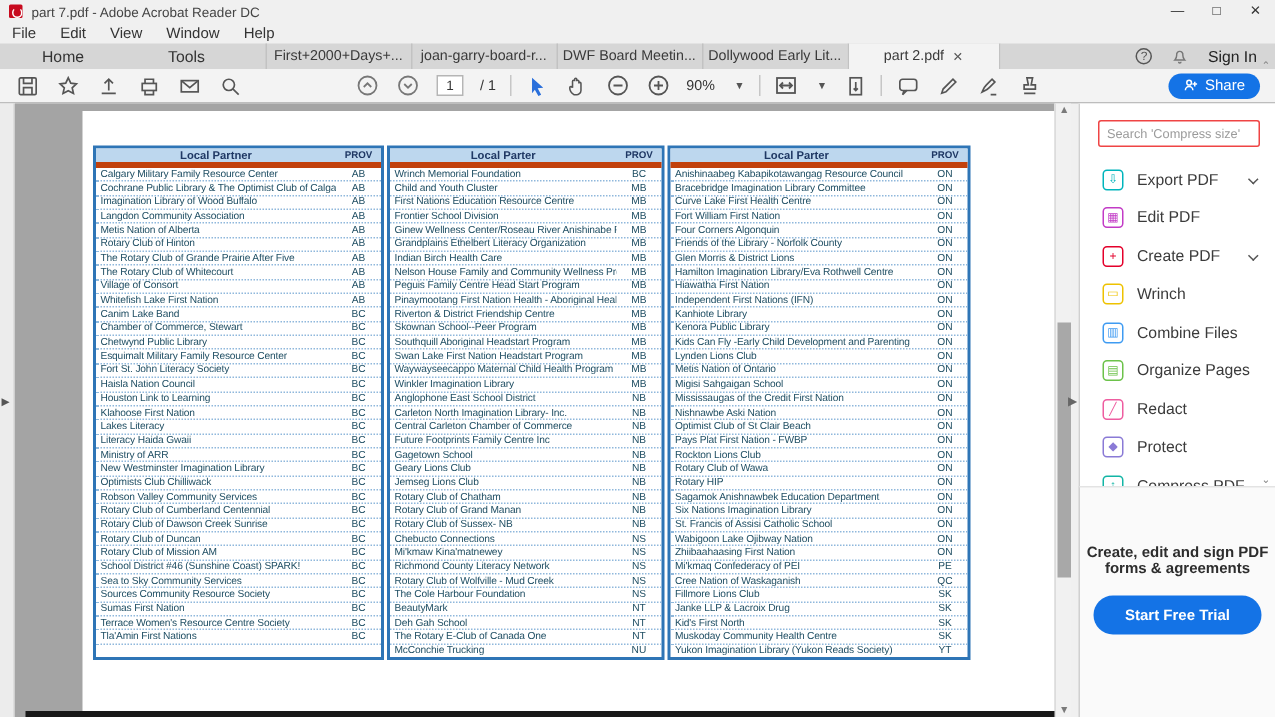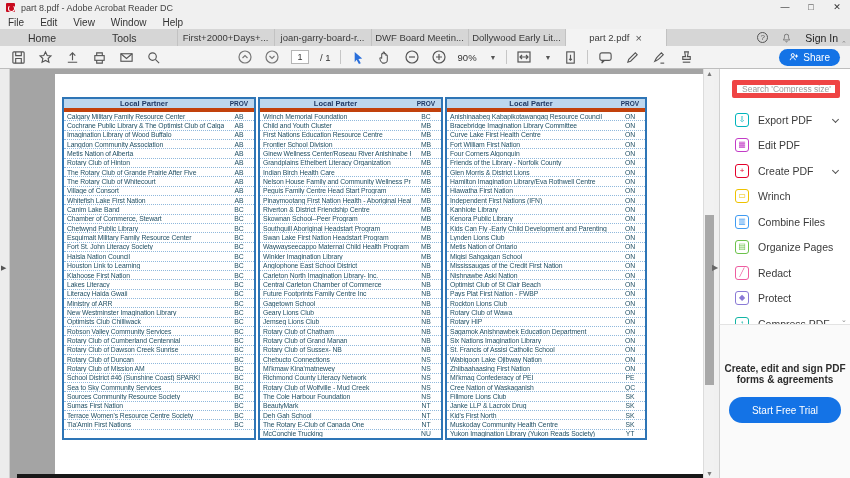--- a/index.html
+++ b/index.html
@@ -65,44 +65,44 @@
   .tprov { width:30px; text-align:center; font-size:6.8px; color:#1f4e63; flex:0 0 30px; }
 
   
   #vscroll { left:703px; top:69px; width:11px; height:409px; background:#f1f1f1; border-left:1px solid #dcdcdc; }
   .scroll-arrow { position:absolute; left:0; width:11px; text-align:center; font-size:7px; color:#7a7a7a; }
   #vthumb { position:absolute; left:1px; top:146px; width:9px; height:170px; background:#a8a8a8; }
   #pane-handle-arrow { left:712px; top:263px; font-size:8px; color:#666; }
 
   
   #sidebar { left:719px; top:69px; width:131px; height:409px; background:#fff; border-left:1px solid #d0d0d0; }
-  #search-box { position:absolute; left:12px; top:11px; width:108px; height:18px; border:5px solid #ef4444; border-radius:2px; font-size:8.5px; padding-left:5px; color:#333; background:#fff; font-family:"Liberation Sans", sans-serif; }
+  #search-box { position:absolute; left:12px; top:11px; width:108px; height:18px; border:1px solid #ef4444; border-radius:2px; font-size:8.5px; padding-left:5px; color:#333; background:#fff; font-family:"Liberation Sans", sans-serif; }
   #search-box::placeholder { color:#9a9a9a; }
   #tools-list { position:absolute; left:0; top:38px; width:122px; height:286px; overflow:hidden; }
   .tool-row { height:25.5px; display:flex; align-items:center; padding-left:15px; }
   .tool-icon { width:14px; height:14px; border:1.5px solid currentColor; border-radius:3px; font-size:8px; line-height:11px; text-align:center; flex:0 0 14px; }
   .tool-label { margin-left:9px; font-size:10.5px; color:#3b3b3b; white-space:nowrap; }
   .tool-chevron { margin-left:auto; margin-right:4px; width:5px; height:5px; border-right:1.4px solid #555; border-bottom:1.4px solid #555; transform:rotate(45deg); }
   #panel-scroll-up { left:841px; top:40px; font-size:7px; color:#888; }
   #panel-scroll-down { left:841px; top:316px; font-size:7px; color:#888; }
   #promo { left:719px; top:324px; width:131px; height:169px; background:#fafafa; border-top:1px solid #e3e3e3; border-left:1px solid #d0d0d0; }
   .promo-line { text-align:center; font-size:10px; font-weight:bold; color:#2d2d2d; }
   #promo-text { margin-top:38px; }
-  #cta-btn { margin:12px auto 0; width:112px; height:26px; background:#1473e6; border-radius:13px; color:#fff; font-size:10px; display:flex; align-items:center; justify-content:center; }
+  #cta-btn { margin:12px auto 0; width:112px; height:26px; background:#1473e6; border-radius:13px; color:#fff; font-size:10px; display:flex; align-items:center; justify-content:center;font-weight:bold; }
 
   #taskbar-strip { left:17px; top:474px; width:686px; height:4px; background:#181818; z-index:50; }
 
   svg { display:block; }
 </style>
 </head>
 <body>
 
 <div id="titlebar" class="abs">
   <span id="app-icon"></span>
-  <span id="title-text">part 8.pdf - Adobe Acrobat Reader DC</span>
+  <span id="title-text">part 7.pdf - Adobe Acrobat Reader DC</span>
   <div id="win-controls">
     <span class="win-btn">—</span>
     <span class="win-btn">□</span>
     <span class="win-btn">✕</span>
   </div>
 </div>
 
 <div id="menubar" class="abs">
     <span class="menu-item">File</span>
     <span class="menu-item">Edit</span>

